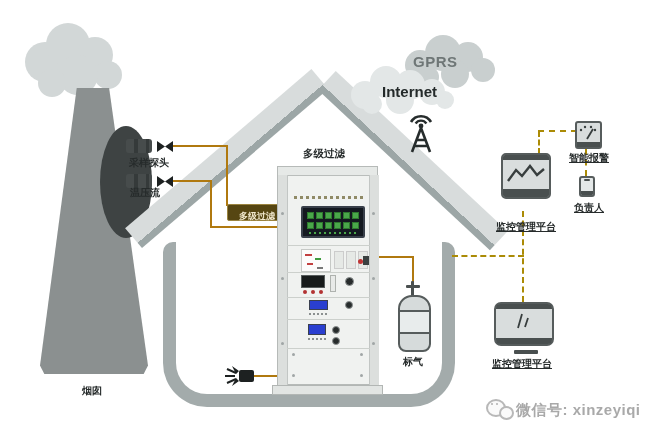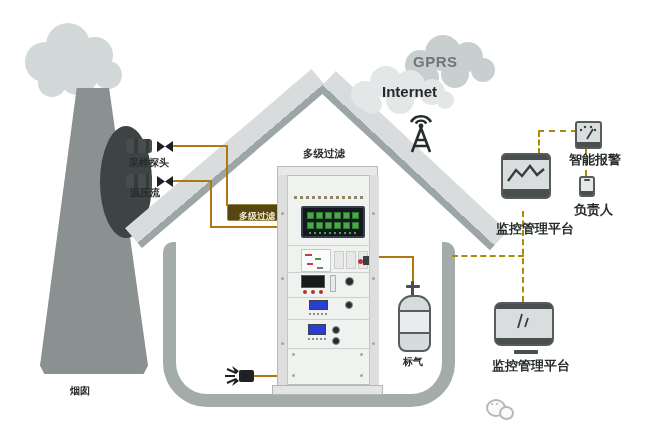--- a/index.html
+++ b/index.html
@@ -1,21 +1,21 @@
 <!DOCTYPE html>
 <html><head>
 <meta charset="utf-8">
 <style>
   html,body{margin:0;padding:0;background:#fff;}
   #canvas{position:relative;width:660px;height:439px;background:#ffffff;overflow:hidden;
           font-family:"Liberation Sans","DejaVu Sans",sans-serif;}
   .abs{position:absolute;}
   .circle{position:absolute;border-radius:50%;}
   .lab{position:absolute;font-weight:700;font-size:10px;color:#262b2b;white-space:nowrap;}
-  .lab9{font-size:13px;}
+  .lab9{font-size:10px;text-decoration:underline;}
   .sline{position:absolute;background:#b0790f;}
   .dash-h{position:absolute;border-top:2px dashed #ab8b06;height:0;}
   .dash-v{position:absolute;border-left:2px dashed #ab8b06;width:0;}
   .dev{position:absolute;background:#d9dddd;border:2.5px solid #565c5c;box-sizing:border-box;}
   .bar{position:absolute;background:#494f4f;}
   .smoke{background:#d2d7d7;}
   .roof{position:absolute;height:26px;background:linear-gradient(#d8dcdc 0 74%,#9ca6a6 74% 100%);}
   .cab{position:absolute;left:277px;top:166px;width:101px;height:219px;background:#f0f2f0;
        border:1px solid #b6bab8;box-sizing:border-box;}
   .cab .seam{position:absolute;left:9px;width:83px;height:1px;background:#ccd0cc;}
@@ -234,30 +234,31 @@
 
   <div class="dev" style="left:494px;top:302px;width:60px;height:44px;border-radius:7px;">
     <div class="bar" style="left:0;right:0;top:0;height:5px;border-radius:4px 4px 0 0;"></div>
     <svg class="abs" style="left:18px;top:8px;" width="20" height="22" viewBox="0 0 20 22">
       <path d="M8 2 L4 16 M14 6 L11 15" stroke="#383e3e" stroke-width="1.8" fill="none"></path>
     </svg>
     <div class="bar" style="left:0;right:0;bottom:0;height:6px;border-radius:0 0 4px 4px;"></div>
   </div>
   <div class="bar" style="left:514px;top:350px;width:24px;height:4px;border-radius:1px;"></div>
 
-  <div class="lab" style="left:70px;top:384px;">烟囱</div>
+  <div class="lab" style="left:82px;top:384px;">烟囱</div>
   <div class="lab" style="left:129px;top:156px;">采样探头</div>
   <div class="lab" style="left:130px;top:186px;">温压流</div>
   <div class="lab" style="left:303px;top:147px;font-size:10.5px;">多级过滤</div>
   <div class="lab" style="left:403px;top:355px;">标气</div>
   <div class="lab lab9" style="left:496px;top:220px;">监控管理平台</div>
   <div class="lab lab9" style="left:569px;top:151px;">智能报警</div>
   <div class="lab lab9" style="left:574px;top:201px;">负责人</div>
   <div class="lab lab9" style="left:492px;top:357px;">监控管理平台</div>
 
   <div>
     <div class="circle" style="left:486px;top:399px;width:16px;height:14px;background:#fafafa;border:2px solid #b8b8b8;box-shadow:1px 1px 0 #fff;"></div>
     <div class="circle" style="left:499px;top:406px;width:11px;height:10px;background:#fafafa;border:2px solid #b8b8b8;box-shadow:1px 1px 0 #fff;"></div>
     <div class="circle" style="left:491px;top:403px;width:2px;height:2px;background:#b0b0b0;"></div>
     <div class="circle" style="left:496px;top:403px;width:2px;height:2px;background:#b0b0b0;"></div>
   </div>
+  <div class="wm" style="left:516px;top:401px;">微信号: xinzeyiqi</div>
 
 </div>
 
 </body></html>

